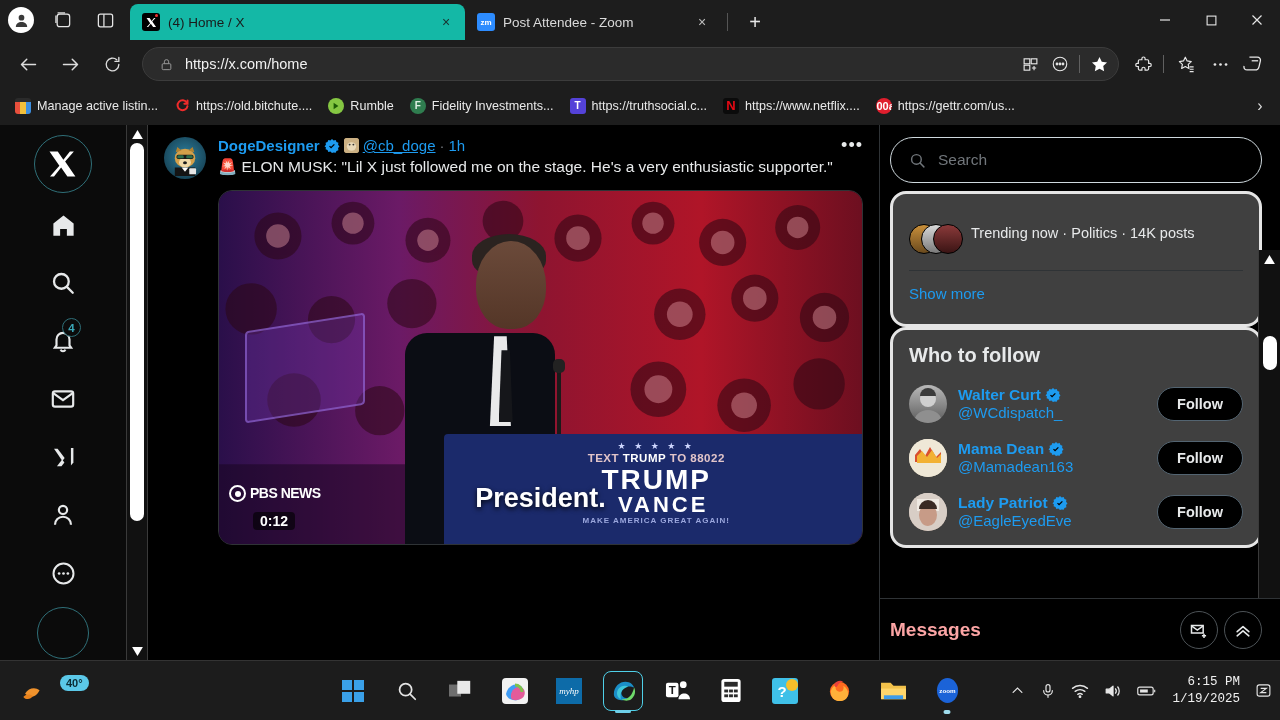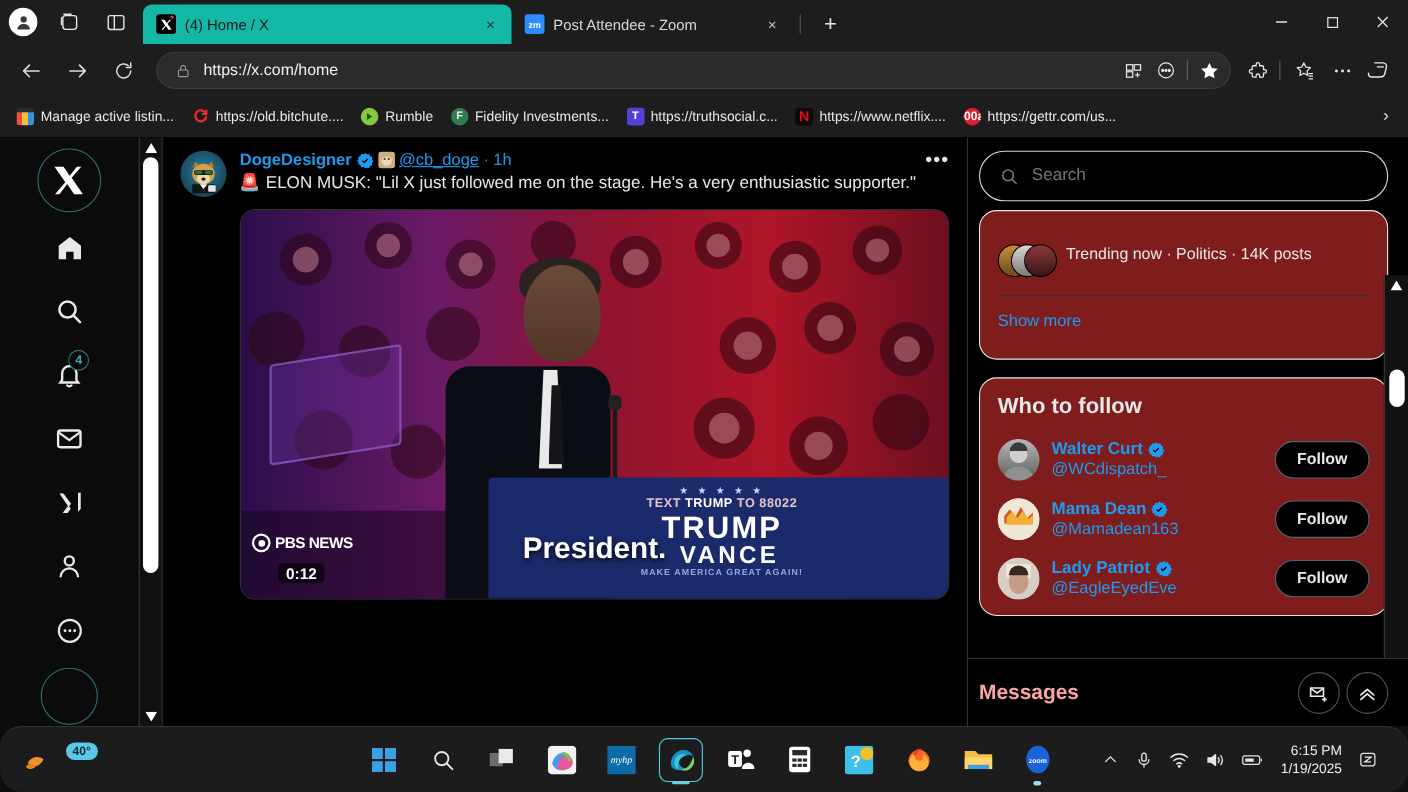--- a/index.html
+++ b/index.html
@@ -126,30 +126,30 @@
   .pbs .pbs-row { display:flex; align-items:center; gap:4px; }
   .pbs-eye { width:17px; height:17px; border-radius:50%; border:2px solid #fff; display:flex; align-items:center; justify-content:center; }
   .pbs-eye i { width:6px; height:6px; background:#fff; border-radius:50%; display:block; }
   .duration { position:absolute; left:34px; bottom:14px; background:rgba(0,0,0,.62); color:#fff; font-size:14px;
               font-weight:600; padding:1px 7px; border-radius:4px; }
 
   
   .rightcol { width:400px; flex:0 0 400px; background:#000; padding:12px 18px 0 10px; position:relative; }
   .searchbox { height:46px; border-radius:24px; border:1.5px solid #cfd9de; display:flex; align-items:center; gap:12px;
                padding:0 18px; color:#71767b; font-size:15.5px; background:#000; }
-  .card { border:1px solid #e5e5e5; border-radius:16px; background:#7f1d1d; overflow:hidden; }
+  .card { border:3px solid #e5e5e5; border-radius:16px; background:#404040; overflow:hidden; }
   .card-trending { margin-top:-14px; padding-top:30px; height:136px; position:relative; }
   .trend-row { display:flex; gap:10px; align-items:flex-start; padding:0 16px; }
   .trend-avs { position:relative; width:52px; height:30px; flex:0 0 52px; }
   .trend-avs span { position:absolute; width:30px; height:30px; border-radius:50%; top:0; border:1.5px solid #000; }
   .trend-text { color:#e7e9ea; font-size:14.5px; line-height:1.3; font-weight:500; }
   .card-divider { height:1px; background:#2f3336; margin:16px 16px 0 16px; }
   .show-more { color:#1d9bf0; font-size:15px; padding:14px 16px 0 16px; }
 
-  .card-follow { margin-top:16px; padding:12px 0 6px 0; }
+  .card-follow { margin-top:0; padding:12px 0 6px 0; }
   .card-title { font-size:20px; font-weight:800; color:#e7e9ea; padding:2px 16px 10px 16px; }
   .frow { display:flex; align-items:center; gap:11px; padding:8px 16px; }
   .fav { width:38px; height:38px; border-radius:50%; flex:0 0 38px; overflow:hidden; }
   .finfo { flex:1; min-width:0; }
   .fname { display:flex; align-items:center; gap:4px; color:#1d9bf0; font-weight:700; font-size:15.5px; }
   .fhandle { color:#1d9bf0; font-size:15px; }
   .fbtn { background:#000; color:#e7e9ea; border:1px solid #536471; border-radius:18px;
           font-size:14.5px; font-weight:700; padding:8px 19px; white-space:nowrap; }
 
   
@@ -163,29 +163,29 @@
   .msgtitle { flex:1; font-size:19px; font-weight:800; color:#fca5a5; }
   .circbtn { width:38px; height:38px; border-radius:50%; border:1px solid #4d5357; display:flex; align-items:center; justify-content:center; color:#e7e9ea; margin-left:6px; }
 
   
   .scrollbar-right { position:absolute; right:0; top:125px; width:22px; height:535px; background:#111;
                      border-left:1px solid #3a3a3a; display:flex; flex-direction:column; align-items:center; justify-content:space-between; padding:2px 0; }
   .sb-thumb-sm { width:14px; height:34px; background:#fff; border-radius:7px; margin-top:68px; }
 
   
   .taskbar { position:absolute; left:0; bottom:0; width:1280px; height:60px; background:#1c1c1c; border-top:1px solid #333;
-             display:flex; align-items:center;border-radius:20px; }
+             display:flex; align-items:center; }
   .weather { display:flex; align-items:center; gap:6px; padding-left:20px; width:290px; }
   .w-temp { background:#5bc8e8; color:#0b2b33; font-size:11px; font-weight:700; border-radius:10px; padding:2px 6px; position:relative; top:-8px; }
   .tb-center { flex:1; display:flex; align-items:center; justify-content:center; gap:14px; }
   .tbicon { width:40px; height:40px; border-radius:6px; display:flex; align-items:center; justify-content:center; position:relative; }
   .tbicon.active { border:1px solid #4fd0e8; border-radius:8px; }
   .tbicon .runbar { position:absolute; bottom:-3px; left:50%; transform:translateX(-50%); width:16px; height:3px; background:#6ecfe8; border-radius:2px; }
   .tbicon .runbar.dot { width:7px; height:4px; border-radius:3px; background:#9fdcec; }
-  .tray { display:flex; align-items:center; gap:15px; padding-right:28px; color:#e6e6e6; }
+  .tray { display:flex; align-items:center; gap:15px; padding-right:8px; color:#e6e6e6;font-family:Liberation Mono, monospace; }
   .clock { text-align:right; font-size:12.5px; line-height:1.35; color:#f0f0f0; }
   svg { display:block; }
 </style>
 </head>
 <body>
 
 <div class="screen">
 
   <div class="chrome">
 

